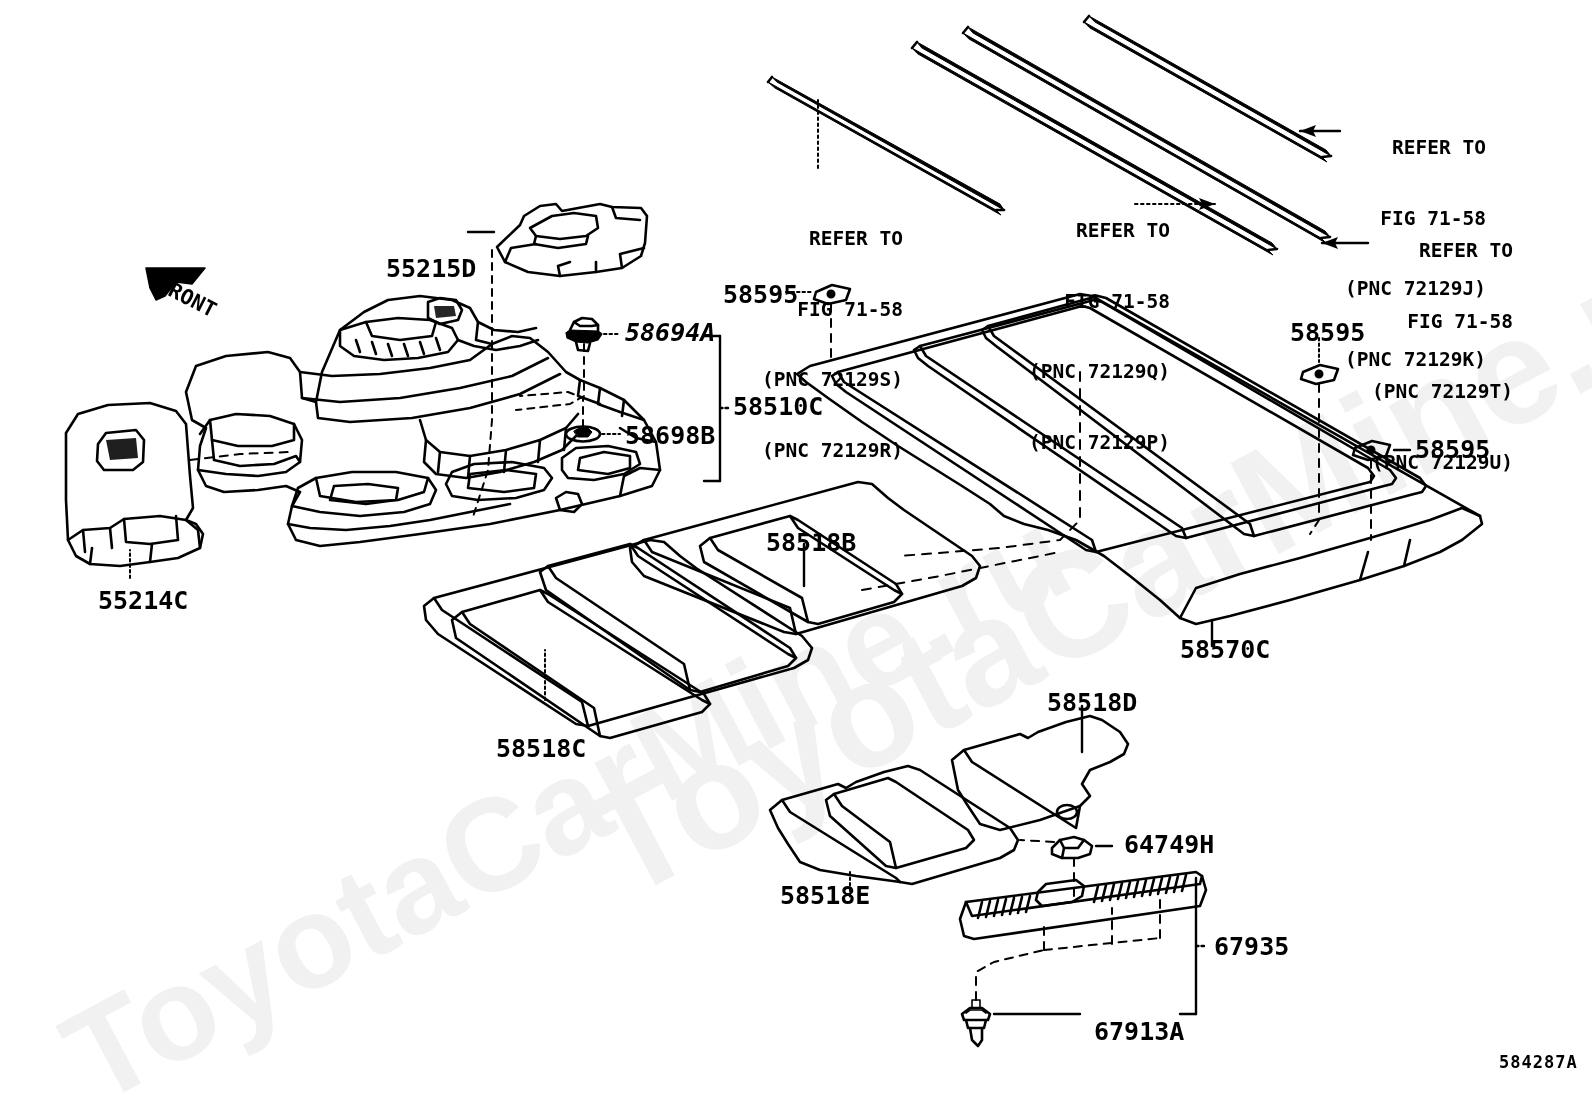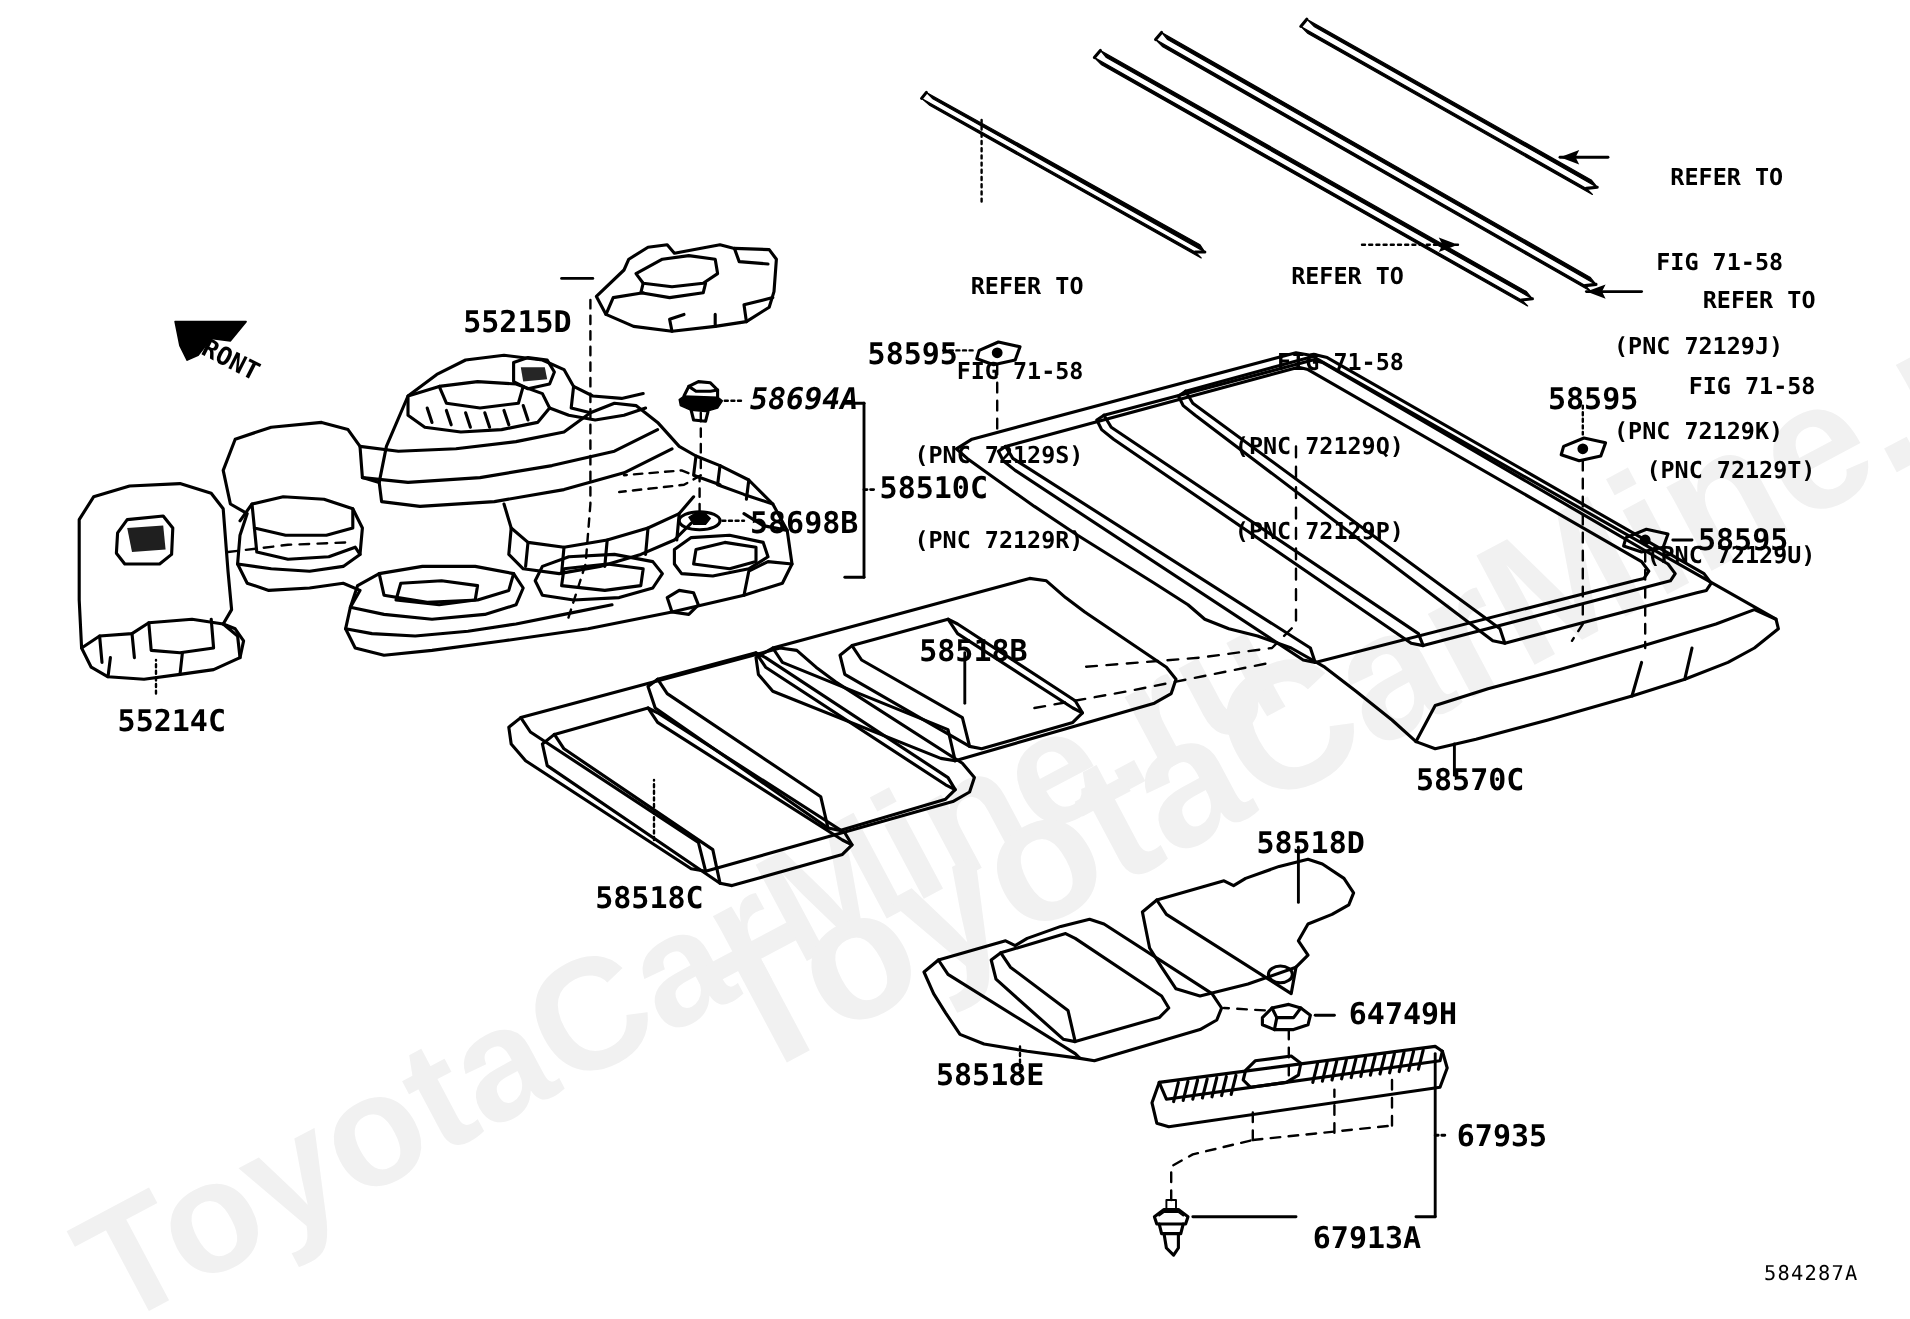--- a/index.html
+++ b/index.html
@@ -4,21 +4,21 @@
 <style>
   html,body{margin:0;padding:0;background:#ffffff;}
   body{width:1592px;height:1099px;overflow:hidden;position:relative;
        font-family:"DejaVu Sans Mono","Liberation Mono",monospace;}
   #stage{position:absolute;left:0;top:0;width:1592px;height:1099px;background:#fff;}
   svg.layer{position:absolute;left:0;top:0;width:1592px;height:1099px;}
   .lbl{position:absolute;font-family:"DejaVu Sans Mono","Liberation Mono",monospace;
        color:#000;white-space:pre;font-weight:700;letter-spacing:0px;}
   .pn{font-size:25px;line-height:25px;}
   .ref{font-size:19.5px;line-height:23.5px;font-weight:700;text-align:right;}
-  .figid{font-size:17px;letter-spacing:1px;font-weight:400;}
+  .figid{font-size:17px;letter-spacing:1px;font-weight:700;margin-left:29px;}
   .front{font-size:21px;font-weight:700;transform:rotate(27deg);transform-origin:0 0;}
   .wm{position:absolute;color:#f1f1f1;font-family:"Liberation Sans",sans-serif;
       font-size:132px;font-weight:700;white-space:nowrap;transform:rotate(-28deg);
       transform-origin:0 0;user-select:none;}
 </style>
 </head>
 <body>
 
 <div id="stage">
 

